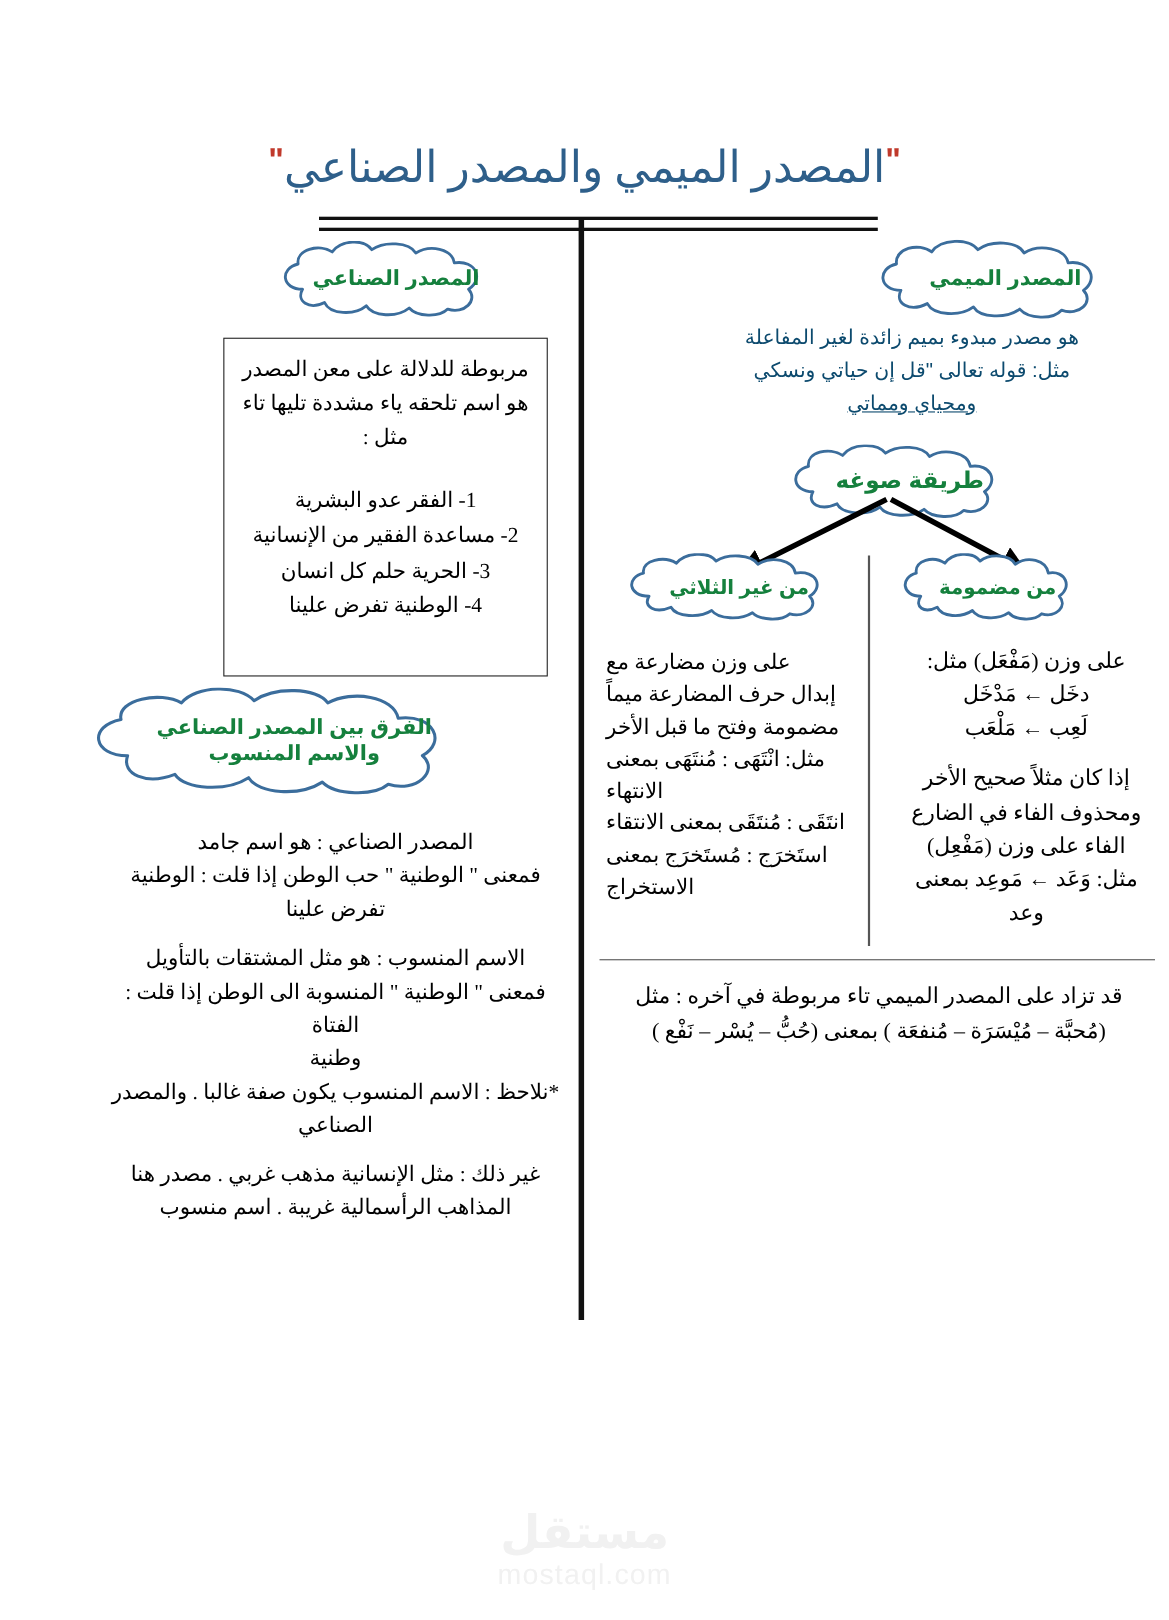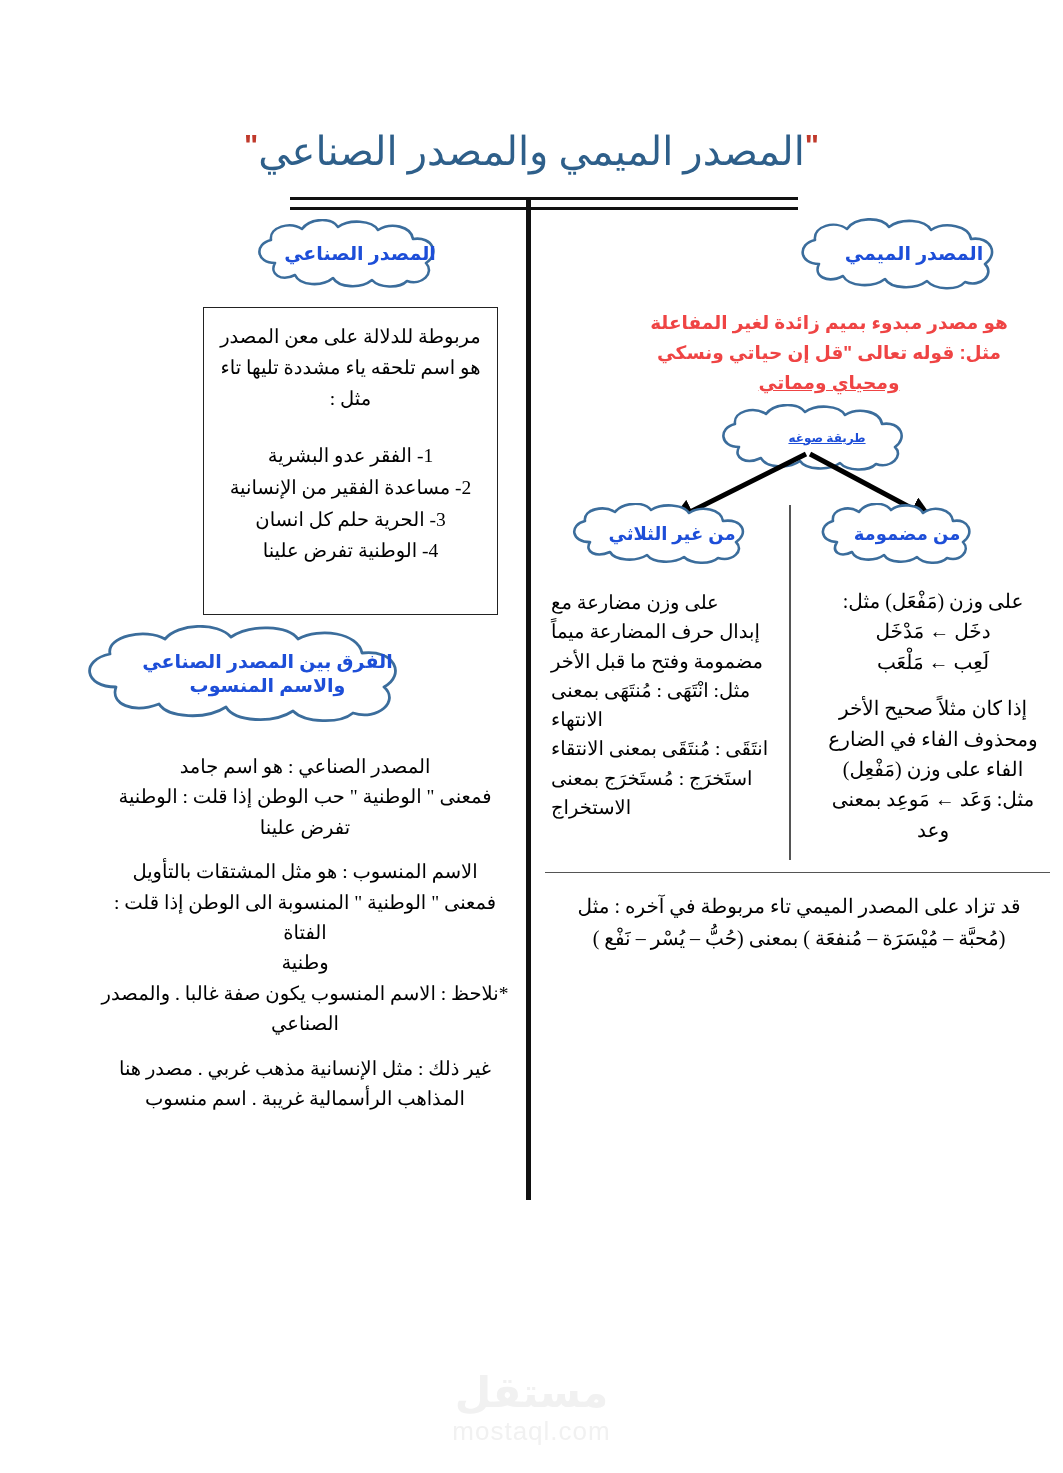--- a/index.html
+++ b/index.html
@@ -94,39 +94,39 @@
     inset: 0;
     width: 100%;
     height: 100%;
   }
   .cloud .cloud-label {
     position: relative;
     z-index: 2;
     text-align: center;
     font-family: "Liberation Sans", "DejaVu Sans", sans-serif;
     font-weight: bold;
-    color: #1d4ed8;
+    color: #15803d;
     line-height: 1.25;
     direction: rtl;
     padding: 0 10px;
   }
 
   
   .mimi-intro {
     position: absolute;
     right: 14px;
-    top: 308px;
+    top: 292px;
     width: 440px;
     text-align: center;
     direction: rtl;
     font-family: "Liberation Sans", "DejaVu Sans", sans-serif;
-    font-weight: bold;
+    font-weight: normal;
     font-size: 18.5px;
     line-height: 1.62;
-    color: #ef4444;
+    color: #0c4a6e;
   }
   .mimi-intro .u {
     text-decoration: underline;
   }
 
   .col-thulathi {
     position: absolute;
     right: 14px;
     top: 586px;
     width: 232px;
@@ -266,21 +266,21 @@
     <div class="u">ومحياي ومماتي</div>
   </div>
 
   <div class="cloud" style="right:120px; top:404px; width:232px; height:68px;">
     <svg viewBox="0 0 232 68" preserveAspectRatio="none">
       <path d="M28,43 C9,43 7,24 24,20 C22,7 43,2 55,10 C63,-1 86,-2 94,8
                C105,0 128,1 134,11 C147,3 169,7 171,20 C190,17 197,34 184,43
                C193,52 180,65 165,60 C157,68 136,67 129,59 C118,67 95,66 89,57
                C78,65 55,64 50,54 C35,61 22,54 28,43 Z" fill="#ffffff" stroke="#3b6d9c" stroke-width="2.6" stroke-linejoin="round"></path>
     </svg>
-    <span class="cloud-label" style="font-size:12px;text-decoration:underline;">طريقة صوغه</span>
+    <span class="cloud-label" style="font-size:21px;">طريقة صوغه</span>
   </div>
 
   <svg class="arrows" viewBox="0 0 400 100">
     <defs>
       <marker id="ah" viewBox="0 0 10 10" refX="8" refY="5" markerWidth="5" markerHeight="5" orient="auto-start-reverse">
         <path d="M 0 0 L 10 5 L 0 10 z" fill="#000"></path>
       </marker>
     </defs>
     <line x1="206" y1="14" x2="74" y2="80" stroke="#000" stroke-width="5" marker-end="url(#ah)"></line>
     <line x1="210" y1="14" x2="330" y2="78" stroke="#000" stroke-width="5" marker-end="url(#ah)"></line>

